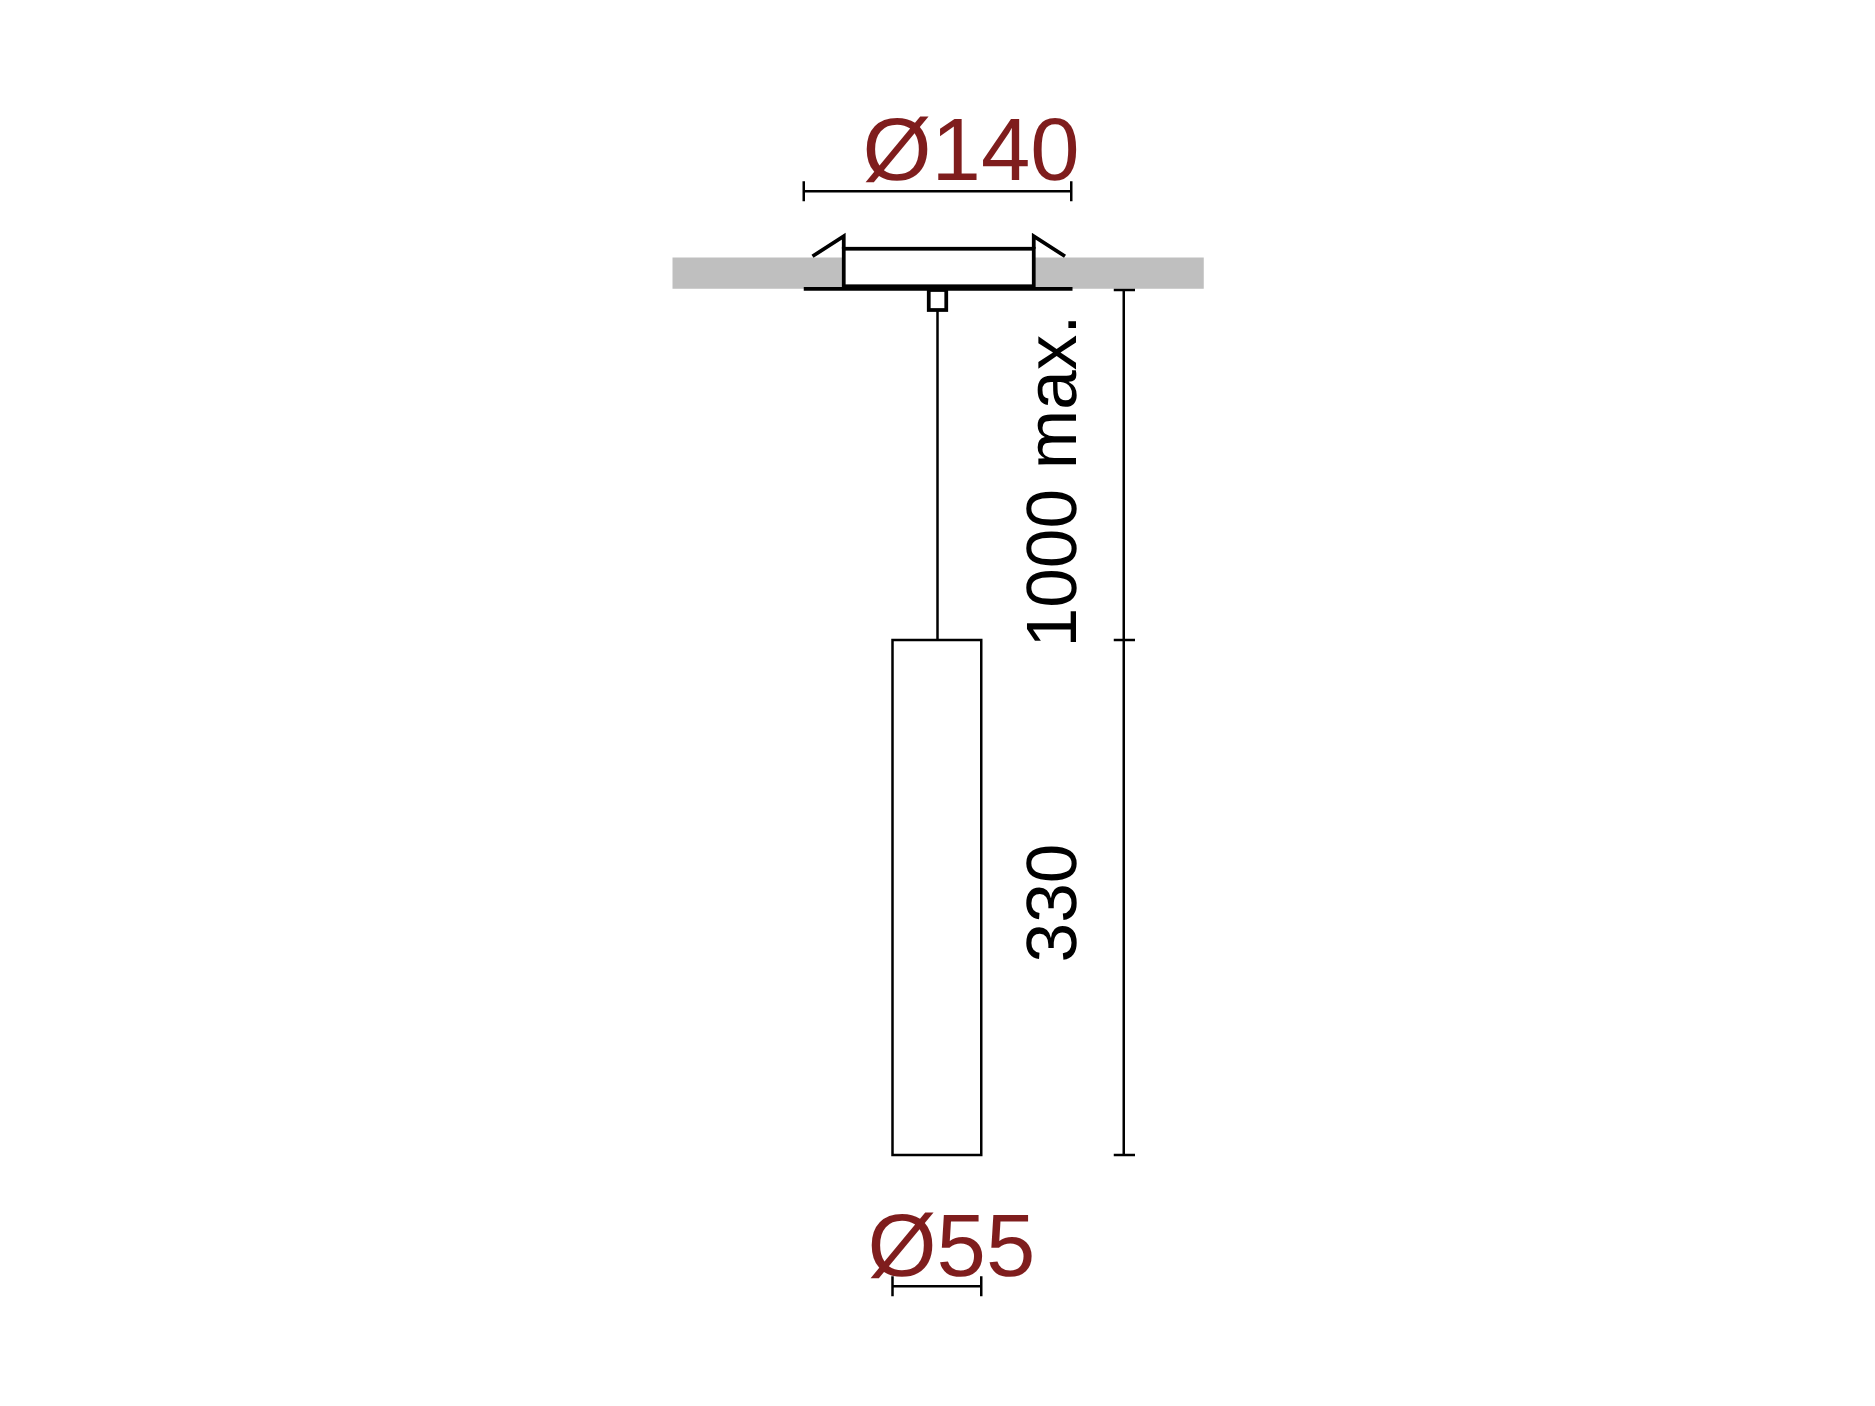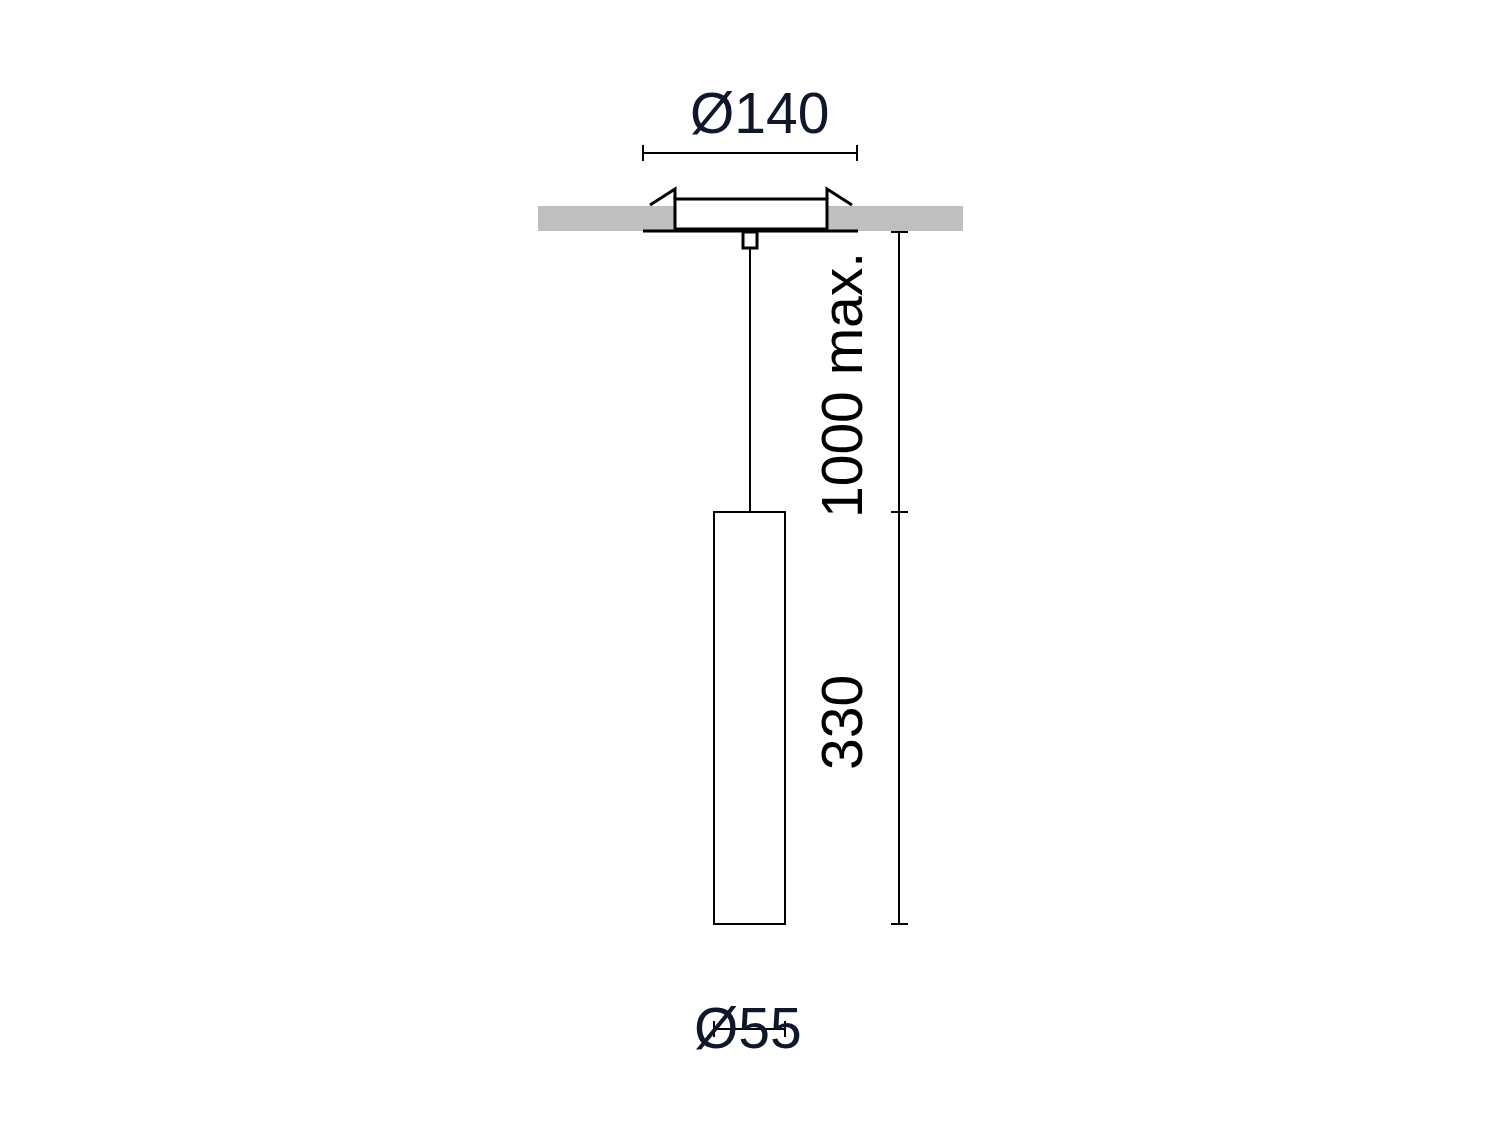--- a/index.html
+++ b/index.html
@@ -1,22 +1,22 @@
 <!DOCTYPE html>
 <html><head>
   <meta charset="utf-8">
   <style>
     html, body { margin: 0; padding: 0; background: #ffffff; }
     body { width: 1500px; height: 1125px; position: relative; overflow: hidden; }
     .canvas { position: absolute; left: 0; top: 0; width: 1500px; height: 1125px; }
     .label {
       position: absolute;
       font-family: "Liberation Sans", sans-serif;
-      color: #0f172a;
-      font-size: 57px;
+      color: #7f1d1d;
+      font-size: 71px;
       line-height: 1;
       white-space: nowrap;
     }
     .vlabel {
       position: absolute;
       font-family: "Liberation Sans", sans-serif;
       color: #000000;
       font-size: 57px;
       line-height: 1;
       white-space: nowrap;
@@ -62,14 +62,14 @@
       <line x1="785" y1="1021" x2="785" y2="1037" stroke-width="2"></line>
     </g>
   </svg>
 
   <div class="label" style="left:690px; top:85px;">Ø140</div>
 
   <div class="vlabel" style="left:814px; top:518px;">1000 max.</div>
 
   <div class="vlabel" style="left:814px; top:770px;">330</div>
 
-  <div class="label" style="left:694px; top:1000px;">Ø55</div>
+  <div class="label" style="left:694px; top:962px;">Ø55</div>
 </div>
 
 </body></html>

